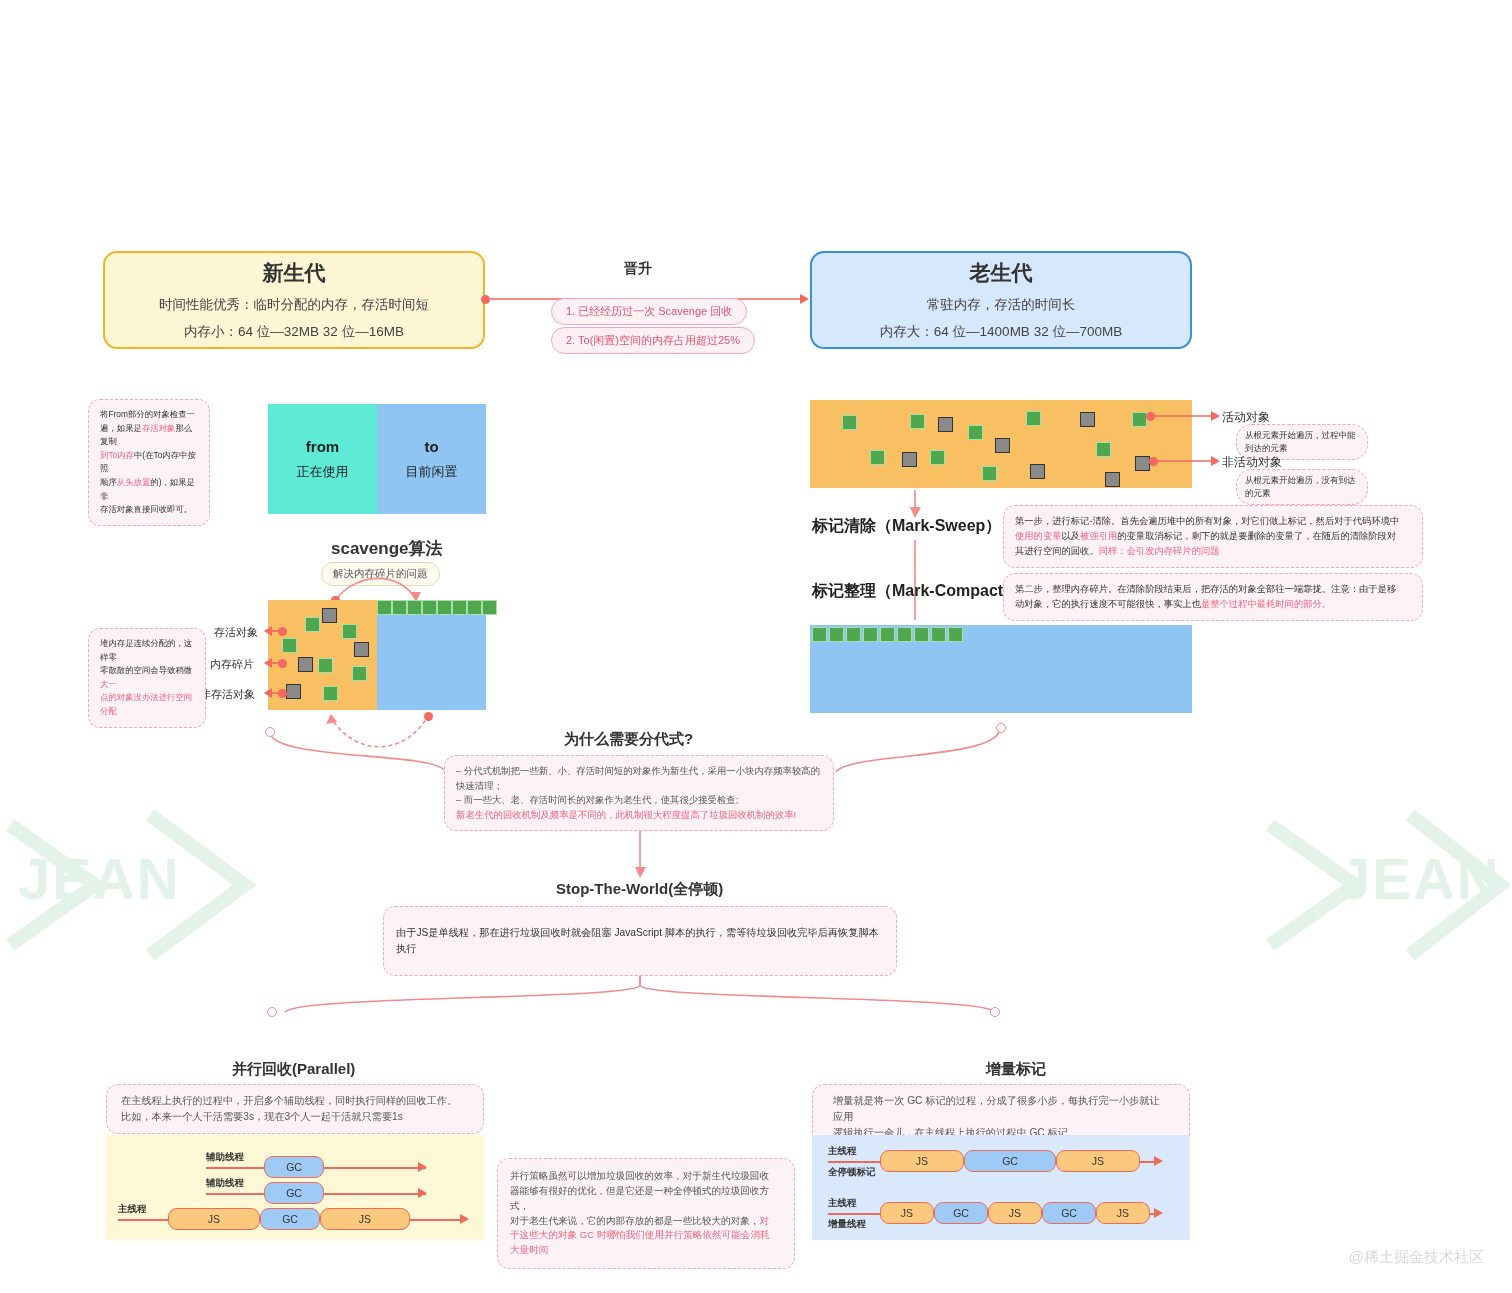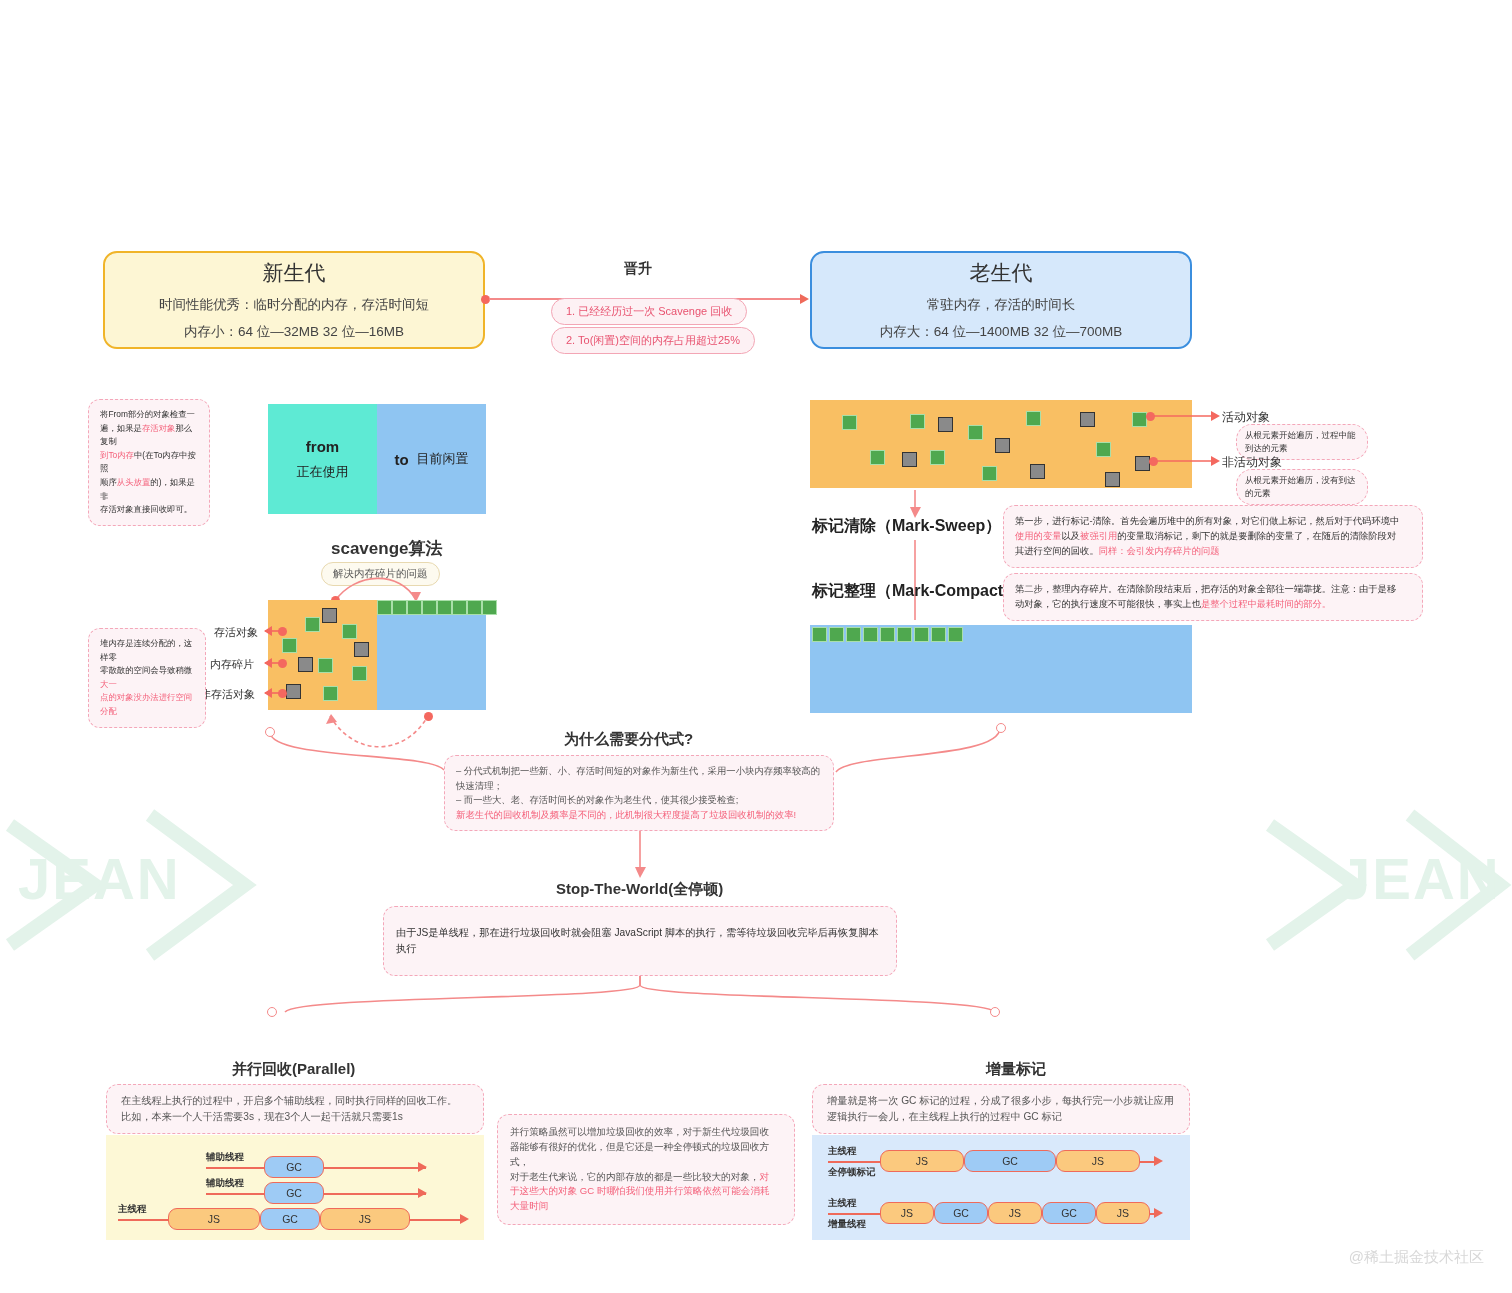--- a/index.html
+++ b/index.html
@@ -26,21 +26,21 @@
 
   
   .gen-box {
     position: absolute; border-radius: 14px; display: flex; flex-direction: column;
     align-items: center; justify-content: center; gap: 9px;
   }
   .gen-new { left: 103px; top: 251px; width: 382px; height: 98px;
              background: #fdf6d4; border: 2px solid #f0b429; }
   .gen-old { left: 810px; top: 251px; width: 382px; height: 98px;
              background: #d6e8fb; border: 2px solid #3b8ede; }
-  .gen-title { font-size: 21px; font-weight: 400; color: #333; }
+  .gen-title { font-size: 21px; font-weight: 700; color: #333; }
   .gen-line { font-size: 13.5px; color: #444; }
 
   
   .promo-label { position: absolute; left: 624px; top: 260px; font-size: 14px;
                  font-weight: 700; color: #333; }
   .promo-pill {
     position: absolute; border: 1px solid #f3a6b5; border-radius: 20px;
     background: #fdf1f4; color: #e8526f; font-size: 11px;
     padding: 5px 14px; white-space: nowrap;
   }
@@ -57,21 +57,21 @@
   }
   .note.tiny { font-size: 8.4px; line-height: 1.62; }
   .note.sm { font-size: 10.5px; }
   .r { color: #f4607a; }
   .plain { color: #555; }
 
   
   .ft { position: absolute; left: 268px; top: 404px; width: 218px; height: 110px; display: flex; }
   .ft-from { flex: 1; background: #5eead4; display:flex; flex-direction:column;
              align-items:center; justify-content:center; gap:8px; }
-  .ft-to   { flex: 1; background: #8fc5f2; display:flex; flex-direction:row;
+  .ft-to   { flex: 1; background: #8fc5f2; display:flex; flex-direction:column;
              align-items:center; justify-content:center; gap:8px; }
   .ft-en { font-size: 15px; font-weight: 700; color:#222; }
   .ft-cn { font-size: 13px; color:#222; }
 
   
   .scav-title { position: absolute; left: 331px; top: 537px; font-size: 17px; font-weight: 700; color:#333; }
   .scav-pill {
     position: absolute; left: 321px; top: 562px;
     border: 1px solid #e8d9b0; border-radius: 16px; background: #fdfaef;
     font-size: 10.5px; color: #555; padding: 4px 11px;
@@ -331,31 +331,31 @@
     <div class="arrowhead" style="left:312px; top:53px;"></div>
 
     <div class="tlabel" style="left:12px; top:68px;">主线程</div>
     <div class="tline" style="left:12px; top:84px; width:348px;"></div>
     <div class="chip chip-js" style="left:62px; top:73px; width:92px;">JS</div>
     <div class="chip chip-gc" style="left:154px; top:73px; width:60px;">GC</div>
     <div class="chip chip-js" style="left:214px; top:73px; width:90px;">JS</div>
     <div class="arrowhead" style="left:354px; top:79px;"></div>
   </div>
 
-  <div class="note" style="left:497px; top:1114px; width:298px; font-size:9.6px; padding:10px 12px;">
+  <div class="note" style="left:497px; top:1158px; width:298px; font-size:9.6px; padding:10px 12px;">
     <div class="plain"><span>并行策略虽然可以增加垃圾回收的效率，对于新生代垃圾回收</span></div>
     <div class="plain"><span>器能够有很好的优化，但是它还是一种全停顿式的垃圾回收方</span></div>
     <div class="plain"><span>式，</span></div>
     <div class="plain"><span>对于老生代来说，它的内部存放的都是一些比较大的对象，</span><span class="r">对</span></div>
     <div><span class="r">于这些大的对象 GC 时哪怕我们使用并行策略依然可能会消耗</span></div>
     <div><span class="r">大量时间</span></div>
   </div>
 
   <div class="sec-h" style="left:986px; top:1060px;">增量标记</div>
-  <div class="note" style="left:812px; top:1084px; width:378px; font-size:10.2px; padding:8px 14px;">
+  <div class="note" style="left:812px; top:1084px; width:378px; font-size:10.2px; padding:8px 20px;">
     <div class="plain"><span>增量就是将一次 GC 标记的过程，分成了很多小步，每执行完一小步就让应用</span></div>
     <div class="plain"><span>逻辑执行一会儿，在主线程上执行的过程中 GC 标记</span></div>
   </div>
 
   <div class="tl-panel tl-blue" style="left:812px; top:1135px; width:378px; height:105px;">
 
     <div class="tlabel" style="left:16px; top:10px;">主线程</div>
     <div class="tlabel" style="left:16px; top:31px;">全停顿标记</div>
     <div class="tline" style="left:16px; top:26px; width:330px;"></div>
     <div class="chip chip-js" style="left:68px; top:15px; width:84px;">JS</div>

